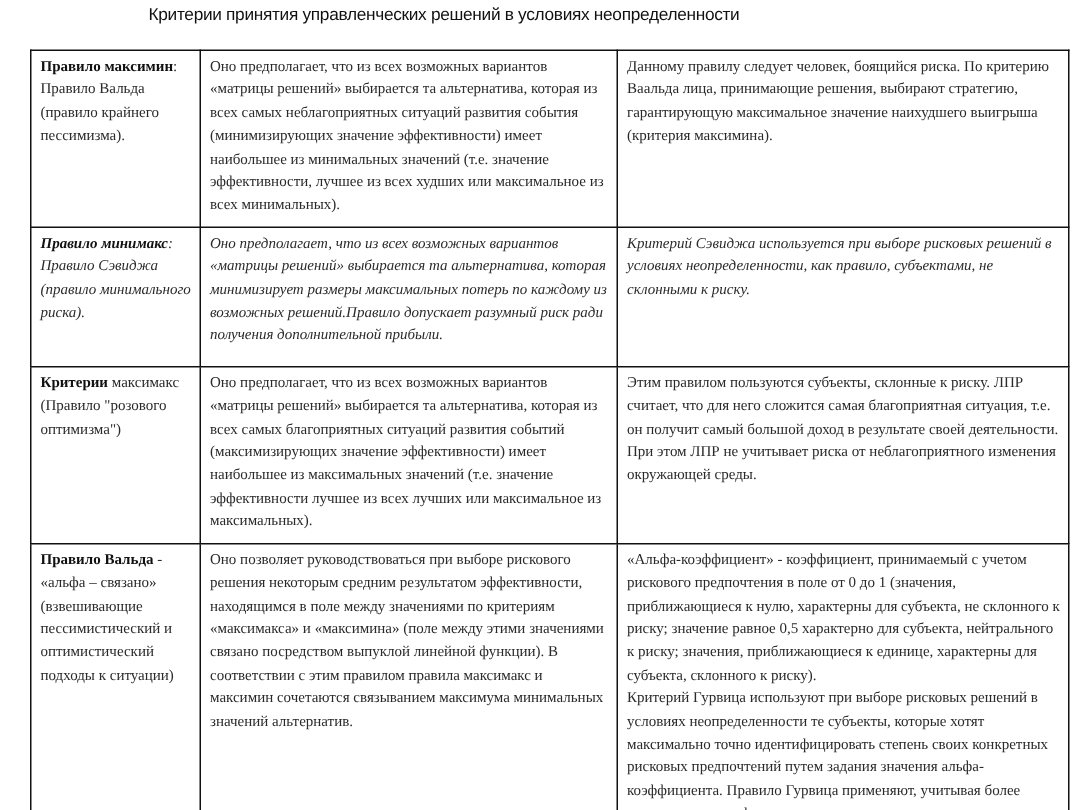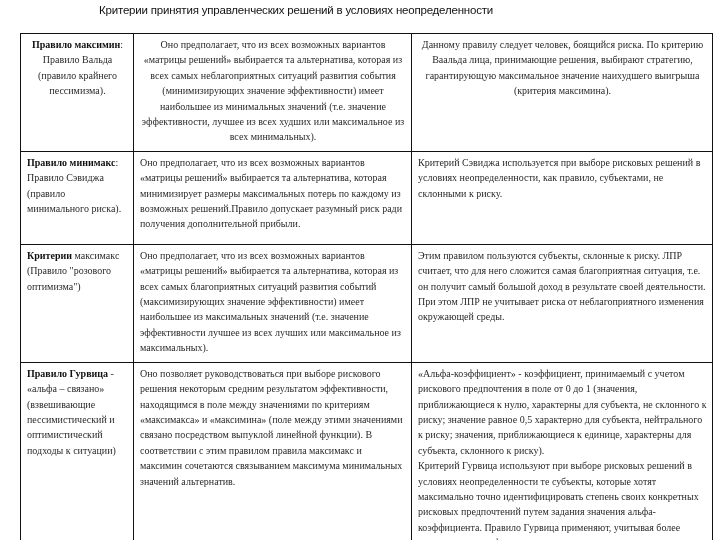--- a/index.html
+++ b/index.html
@@ -42,22 +42,22 @@
       padding: 3px 5px 6px 6px;
       color: #2a2a2a;
     }
     col.c1 { width: 113px; }
     col.c2 { width: 278px; }
     col.c3 { width: 301px; }
     .rule-name {
       font-weight: bold;
       color: #111111;
     }
-    tr.r1 td { height: 92px; text-align: center; }
-    tr.r2 td { height: 83px; }
+    tr.r1 td { height: 92px; }
+    tr.r2 td { height: 83px; font-style: italic; }
     tr.r3 td { height: 96px; }
     tr.r4 td { height: 186px; }
     .para { display: block; }
   </style>
 </head>
 <body>
 
 <div class="doc-title">Критерии принятия управленческих решений в условиях неопределенности</div>
 
 <table class="criteria">
@@ -98,21 +98,21 @@
       </td>
       <td>
         <span> Оно предполагает, что из всех возможных вариантов «матрицы решений» выбирается та альтернатива, которая из всех самых благоприятных ситуаций развития событий (максимизирующих значение эффективности) имеет наибольшее из максимальных значений (т.е. значение эффективности лучшее из всех лучших или максимальное из максимальных).</span>
       </td>
       <td>
         <span>Этим правилом пользуются субъекты, склонные к риску. ЛПР считает, что для него сложится самая благоприятная ситуация, т.е. он получит самый большой доход в результате своей деятельности. При этом ЛПР не учитывает риска от неблагоприятного изменения окружающей среды.</span>
       </td>
     </tr>
     <tr class="r4">
       <td>
-        <span class="rule-name">Правило Гурвица</span><span> -</span>
+        <span class="rule-name">Правило Вальда</span><span> -</span>
         <span>«альфа – связано» (взвешивающие пессимистический и оптимистический подходы к ситуации)</span>
       </td>
       <td>
         <span>Оно позволяет руководствоваться при выборе рискового решения некоторым средним результатом эффективности, находящимся в поле между значениями по критериям «максимакса» и «максимина» (поле между этими значениями связано посредством выпуклой линейной функции). В соответствии с этим правилом правила максимакс и максимин сочетаются связыванием максимума минимальных значений альтернатив.</span>
       </td>
       <td>
         <span class="para"> «Альфа-коэффициент» - коэффициент, принимаемый с учетом рискового предпочтения в поле от 0 до 1 (значения, приближающиеся к нулю, характерны для субъекта, не склонного к риску; значение равное 0,5 характерно для субъекта, нейтрального к риску; значения, приближающиеся к единице, характерны для субъекта, склонного к риску).</span>
         <span class="para"> Критерий Гурвица используют при выборе рисковых решений в условиях неопределенности те субъекты, которые хотят максимально точно идентифицировать степень своих конкретных рисковых предпочтений путем задания значения альфа-коэффициента. Правило Гурвица применяют, учитывая более существенную информацию, чем при использовании правил максимин и максимакс.</span>
       </td>
     </tr>

